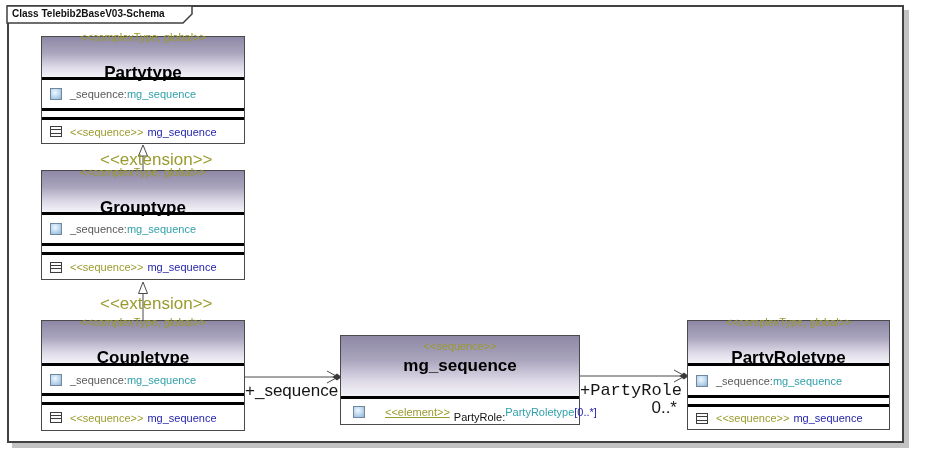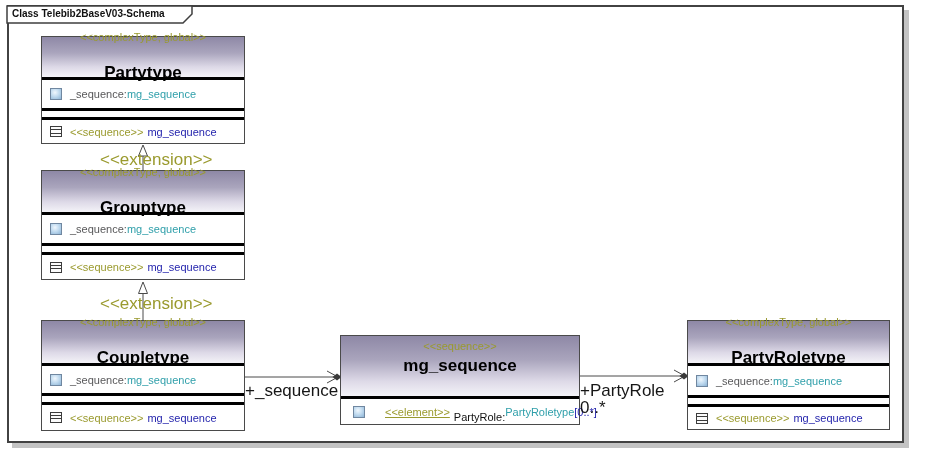--- a/index.html
+++ b/index.html
@@ -28,21 +28,21 @@
   .t-gray{color:#58585a;margin-left:8px;white-space:pre;}
   .t-teal{color:#2f9faa;white-space:pre;}
   .t-navy{color:#2525ad;white-space:pre;}
   .t-olive{color:#9a9a2e;margin-left:8px;white-space:pre;}
   .t-olive.tight{margin-left:20px;text-decoration:underline;}
   .t-black{color:#111;white-space:pre;margin-top:11px;}
   .sp{margin-left:4px;}
 
   .lbl{position:absolute;z-index:4;font-size:17px;white-space:nowrap;}
   .lbl-olive{color:#9a9a2e;text-align:center;}
-  .lbl-role{color:#161616;}
+  .lbl-role{color:#161616;text-align:right;}
 </style>
 </head>
 <body>
 
 <div class="canvas">
 
   <div class="frame"></div>
 
   <svg class="overlay" width="931" height="465">
 
@@ -155,16 +155,16 @@
     <div class="cls-row grow">
       <span class="icon-ops"></span>
       <span class="t-olive">&lt;&lt;sequence&gt;&gt;</span>
         <span class="t-navy sp">mg_sequence</span>
     </div>
   </div>
 
   <div class="lbl lbl-olive" style="left:100px;top:150px;width:86px;">&lt;&lt;extension&gt;&gt;</div>
   <div class="lbl lbl-olive" style="left:100px;top:294px;width:86px;">&lt;&lt;extension&gt;&gt;</div>
   <div class="lbl lbl-role" style="left:245px;top:381px;width:89px;">+_sequence</div>
-  <div class="lbl lbl-role" style="left:580px;top:381px;width:100px;">+PartyRole</div>
+  <div class="lbl lbl-role" style="left:580px;top:381px;width:100px;font-family:Liberation Mono, monospace;">+PartyRole</div>
   <div class="lbl lbl-role" style="left:580px;top:398px;width:97px;">0..*</div>
 
 </div>
 
 </body></html>

